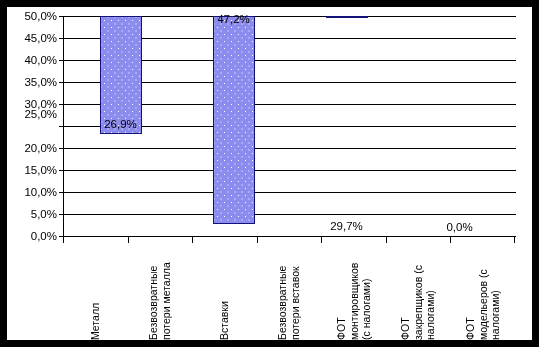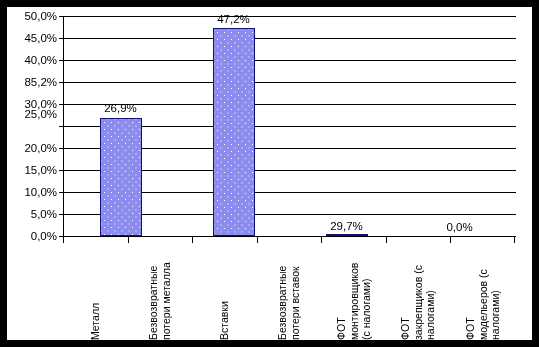--- a/index.html
+++ b/index.html
@@ -71,21 +71,21 @@
     width:452px;height:220px;
     display:flex;
     align-items:flex-end;
     justify-content:space-around;
   }
   .barcell{
     position:relative;
     width:64.5px;
     height:100%;
     display:flex;
-    align-items:flex-end;
+    align-items:flex-start;
     justify-content:center;
   }
   .bar{
     width:42px;
     background-color:#8C8CEE;
     background-image:
       radial-gradient(#FFFFFF 0.6px, transparent 0.7px),
       radial-gradient(#FFFFFF 0.6px, transparent 0.7px);
     background-size:7px 7px, 7px 7px;
     background-position:0 0, 3.5px 3.5px;
@@ -147,21 +147,21 @@
 </head>
 <body>
 
 <div id="frame">
   <div id="chart">
 
     <div id="ylabels">
         <div class="ylab" style="top: 0px;">50,0%</div>
         <div class="ylab" style="top: 22px;">45,0%</div>
         <div class="ylab" style="top: 44px; margin-left: 48px;">40,0%</div>
-        <div class="ylab" style="top: 66px;">85,2%</div>
+        <div class="ylab" style="top: 66px;">35,0%</div>
         <div class="ylab" style="top: 88px;">30,0%</div>
         <div class="ylab" style="top: 98px;">25,0%</div>
         <div class="ylab" style="top: 132px;">20,0%</div>
         <div class="ylab" style="top: 154px;">15,0%</div>
         <div class="ylab" style="top: 176px;">10,0%</div>
         <div class="ylab" style="top: 198px;">5,0%</div>
         <div class="ylab" style="top: 220px;">0,0%</div>
       </div>
 
     <div id="plot">
@@ -184,21 +184,21 @@
           <div class="ytick" style="top: 154px;"></div>
           <div class="grid" style="top: 176px;"></div>
           <div class="ytick" style="top: 176px;"></div>
           <div class="grid" style="top: 198px;"></div>
           <div class="ytick" style="top: 198px;"></div>
           <div class="ytick" style="top: 220px;"></div>
         </div>
       <div id="bars">
           <div class="barcell">
             <div class="bar" style="height: 118.36px;"></div>
-            <div class="vallabel" style="bottom: 122px;">26,9%</div>
+            <div class="vallabel" style="bottom: 106px;">26,9%</div>
           </div>
           <div class="barcell">
             <div class="bar" style="height: 207.68px;"></div>
             <div class="vallabel" style="bottom: 210.68px;">47,2%</div>
           </div>
           <div class="barcell">
             <div class="bar" style="height: 1.32px;"></div>
             <div class="vallabel" style="bottom: 4.32px;">29,7%</div>
           </div>
           <div class="barcell">

